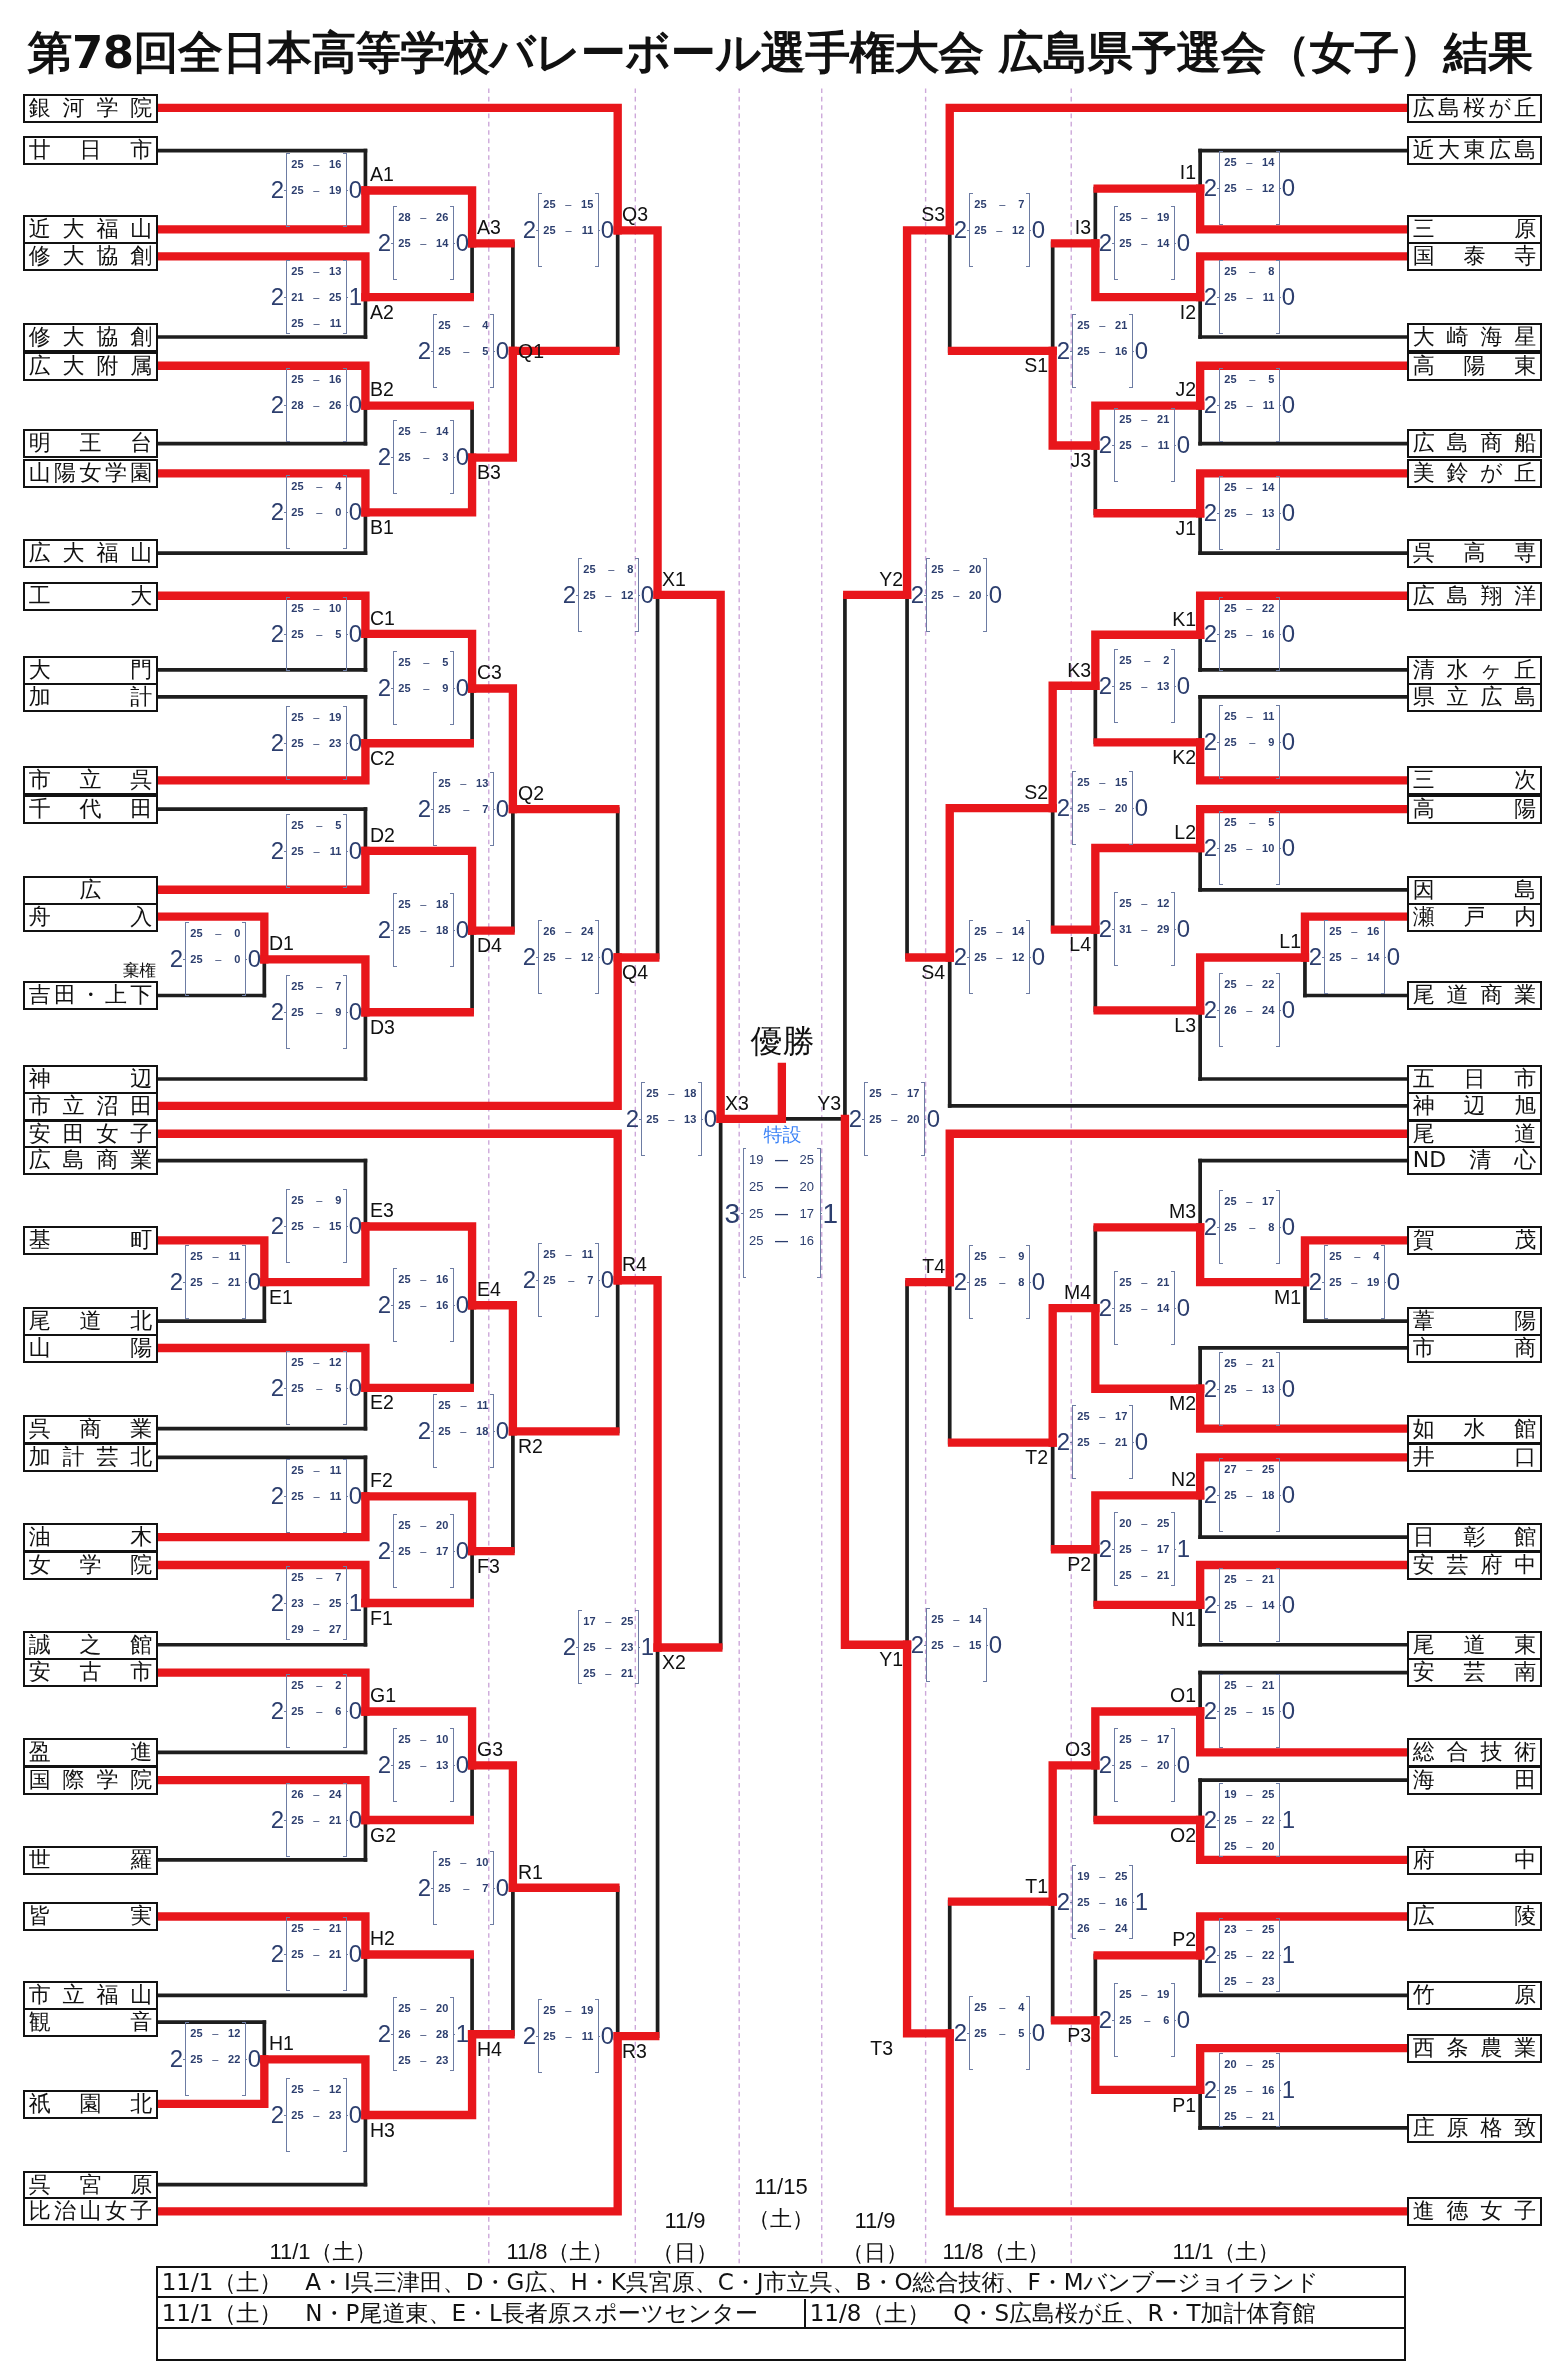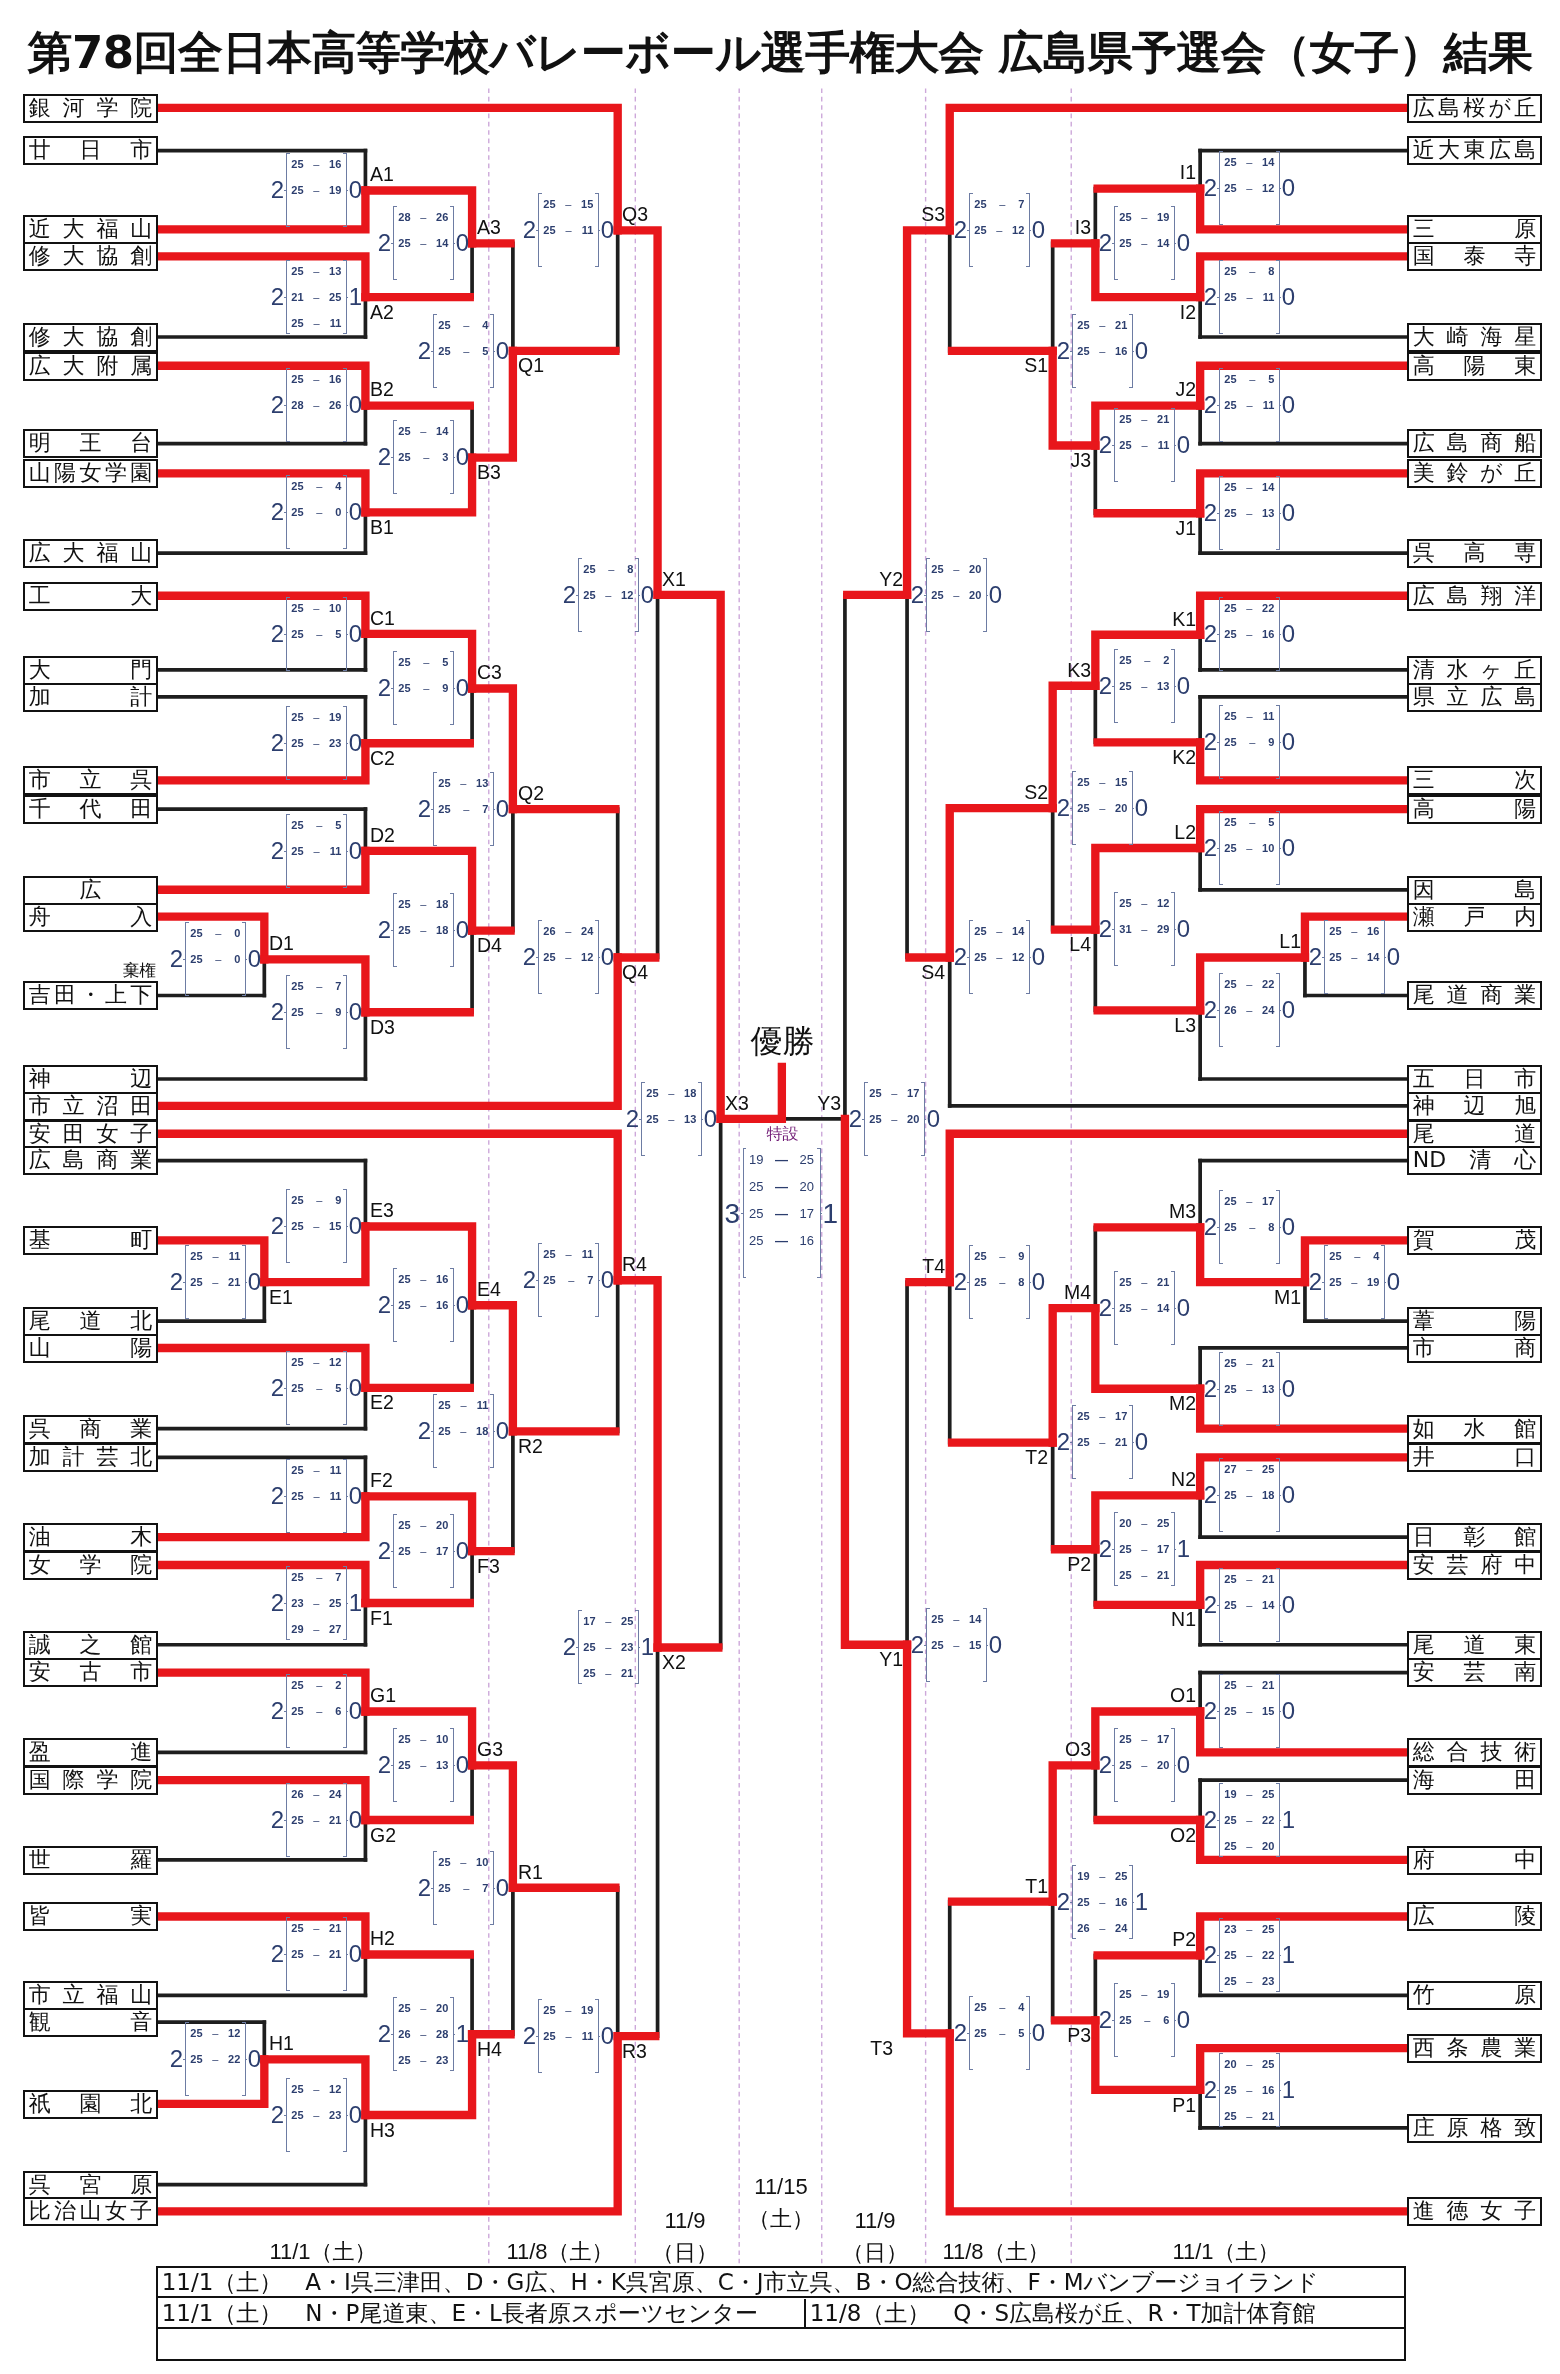--- a/index.html
+++ b/index.html
@@ -25,21 +25,21 @@
   .sb.final .big{top:54px;height:27px;line-height:27px;font-size:28px;width:16.7px;}
   .sb.final .bw{left:98px;}
   .sb.final .brl{left:18.6px;}
   .sb.final .brr{left:93px;}
   .sb.final .rows{left:25px;width:65px;}
   .sb.final .row{height:27px;font-size:13px;font-weight:normal;}
   .sb.final .row .dash::before{content:"—";font-weight:bold;}
   .lbl{position:absolute;height:22px;font-family:"Liberation Sans",sans-serif;font-size:19.5px;line-height:22px;color:#111;white-space:nowrap;}
   .lbl.r{text-align:right;width:41px;}
   .champ{position:absolute;left:736px;top:1021px;width:93px;text-align:center;font-size:32px;line-height:41px;color:#111;}
-  .venue-final{position:absolute;left:736px;top:1120px;width:93px;text-align:center;font-size:16px;line-height:28px;color:#701a75;}
+  .venue-final{position:absolute;left:736px;top:1120px;width:93px;text-align:center;font-size:19px;line-height:28px;color:#3b82f6;}
   .forfeit{position:absolute;left:102px;top:959px;width:54px;text-align:right;font-size:16.7px;line-height:22px;color:#111;}
   .date{position:absolute;width:148px;text-align:center;font-family:"Liberation Sans",sans-serif;font-size:22px;line-height:32px;color:#111;white-space:nowrap;}
   #legend{position:absolute;left:156px;top:2266px;width:1250px;height:95px;border:2.8px solid #111;box-sizing:border-box;background:#fff;}
   .lrow{position:absolute;left:0;width:100%;height:28px;display:flex;}
   .lrow.r1{top:0;border-bottom:2.8px solid #111;}
   .lrow.r2{top:31px;border-bottom:2.8px solid #111;}
   .lrow.r3{top:61px;}
   .lcell{height:28px;font-size:23px;line-height:28px;padding:0 3.7px;white-space:nowrap;overflow:hidden;box-sizing:border-box;color:#111;}
   .lcell.split2{width:648px;border-right:2.8px solid #111;}
   .lcell.split3{width:628px;border-right:2.8px solid #111;}
@@ -495,21 +495,21 @@
         </div>
         <div class="row">
           <span class="pt">25</span>
           <span class="dash"></span>
           <span class="pt">5</span>
         </div>
       </div>
       <div class="br brr"></div>
       <div class="big bw">0</div>
     </div>
-    <div class="lbl" style="top: 354px; left: 518px;">Q1</div>
+    <div class="lbl" style="top: 340px; left: 518px;">Q1</div>
     <div class="sb" style="left: 522px; top: 191px;">
       <div class="big bl">2</div>
       <div class="br brl"></div>
       <div class="rows">
         <div class="row">
           <span class="pt">25</span>
           <span class="dash"></span>
           <span class="pt">15</span>
         </div>
         <div class="row">

